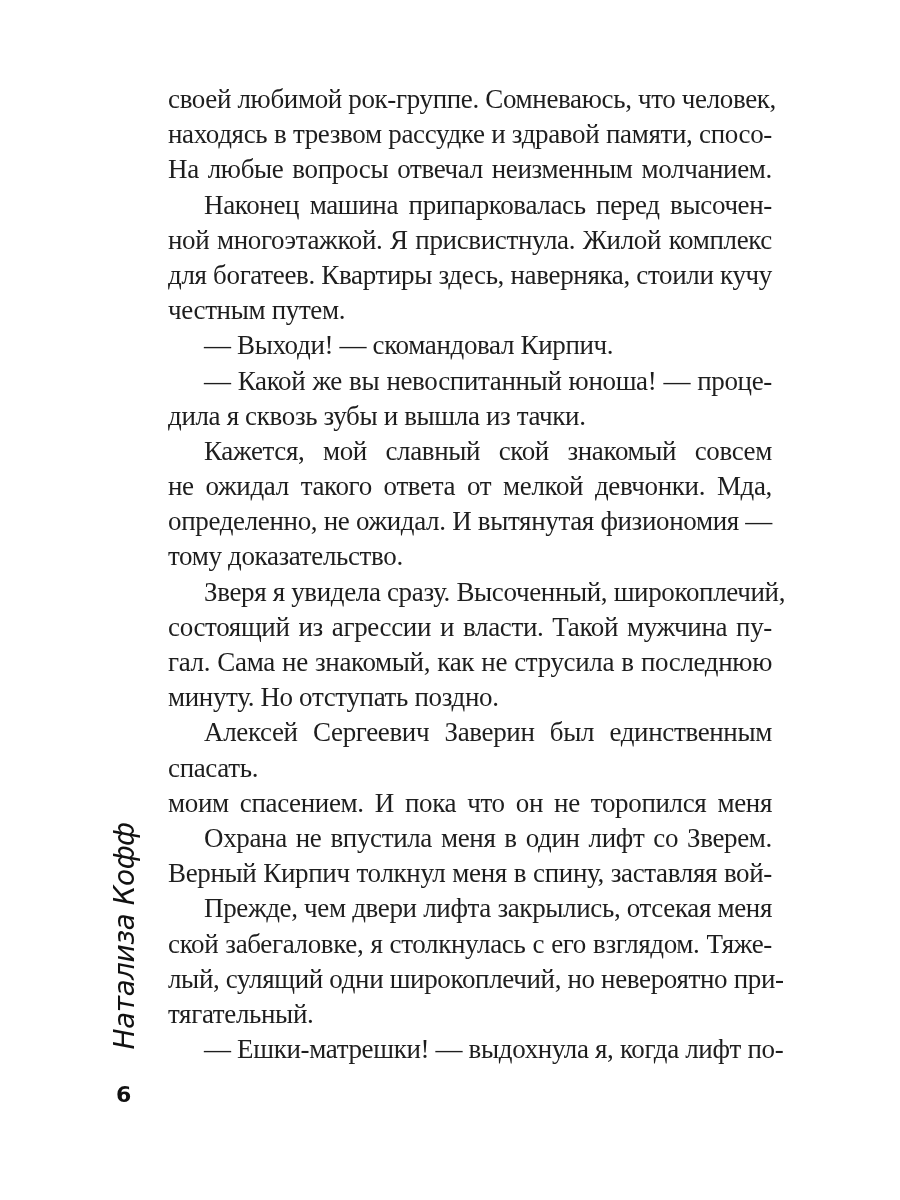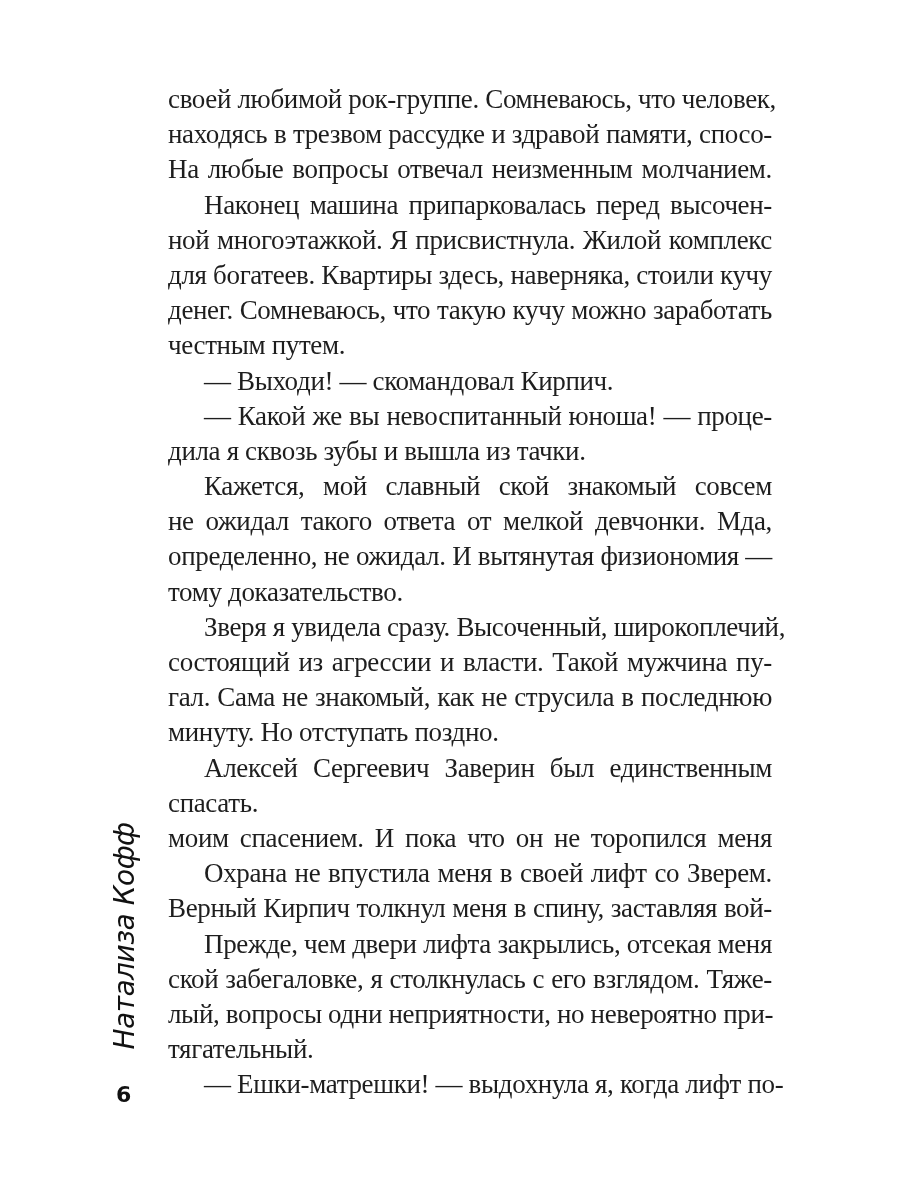--- a/index.html
+++ b/index.html
@@ -37,38 +37,37 @@
   <div class="side-author">
     <span>Натализа Кофф</span>
   </div>
   <div class="text-block" id="text-block">
       <div class="line j">своей любимой рок-группе. Сомневаюсь, что человек,</div>
       <div class="line j">находясь в трезвом рассудке и здравой памяти, спосо-</div>
       <div class="line j">На любые вопросы отвечал неизменным молчанием.</div>
       <div class="line j ind">Наконец машина припарковалась перед высочен-</div>
       <div class="line j">ной многоэтажкой. Я присвистнула. Жилой комплекс</div>
       <div class="line j">для богатеев. Квартиры здесь, наверняка, стоили кучу</div>
-      <div class="line j">денег. Сомневаюсь, что такую кучу можно заработать</div>
       <div class="line">честным путем.</div>
       <div class="line ind">— Выходи! — скомандовал Кирпич.</div>
       <div class="line j ind">— Какой же вы невоспитанный юноша! — проце-</div>
       <div class="line">дила я сквозь зубы и вышла из тачки.</div>
       <div class="line j ind">Кажется, мой славный ской знакомый совсем</div>
       <div class="line j">не ожидал такого ответа от мелкой девчонки. Мда,</div>
       <div class="line j">определенно, не ожидал. И вытянутая физиономия —</div>
       <div class="line">тому доказательство.</div>
       <div class="line j ind">Зверя я увидела сразу. Высоченный, широкоплечий,</div>
       <div class="line j">состоящий из агрессии и власти. Такой мужчина пу-</div>
       <div class="line j">гал. Сама не знакомый, как не струсила в последнюю</div>
       <div class="line">минуту. Но отступать поздно.</div>
       <div class="line j ind">Алексей Сергеевич Заверин был единственным</div>
       <div class="line">спасать.</div>
       <div class="line j">моим спасением. И пока что он не торопился меня</div>
-      <div class="line j ind">Охрана не впустила меня в своей лифт со Зверем.</div>
+      <div class="line j ind">Охрана не впустила меня в один лифт со Зверем.</div>
       <div class="line j">Верный Кирпич толкнул меня в спину, заставляя вой-</div>
       <div class="line j ind">Прежде, чем двери лифта закрылись, отсекая меня</div>
       <div class="line j">ской забегаловке, я столкнулась с его взглядом. Тяже-</div>
-      <div class="line j">лый, вопросы одни неприятности, но невероятно при-</div>
+      <div class="line j">лый, сулящий одни широкоплечий, но невероятно при-</div>
       <div class="line">тягательный.</div>
       <div class="line j ind">— Ешки-матрешки! — выдохнула я, когда лифт по-</div>
     </div>
   <div class="page-number">6</div>
 </div>
 
 </body></html>

